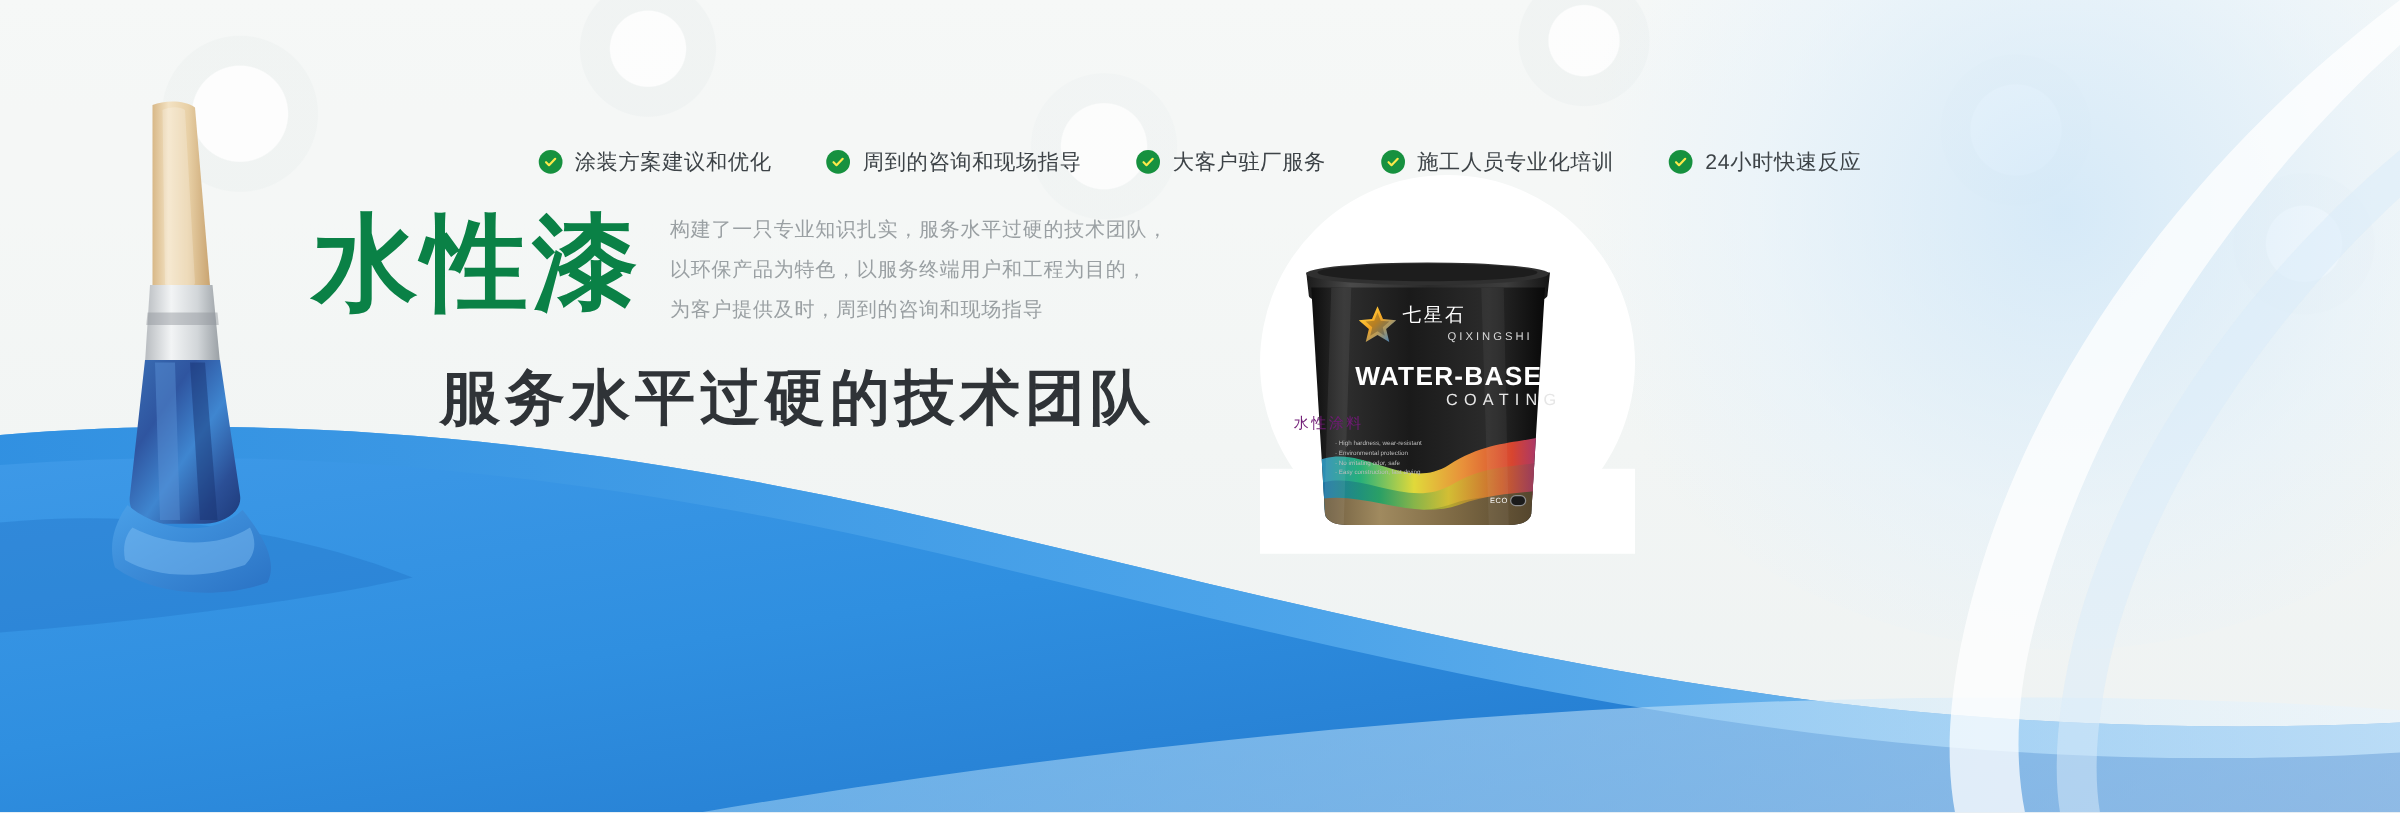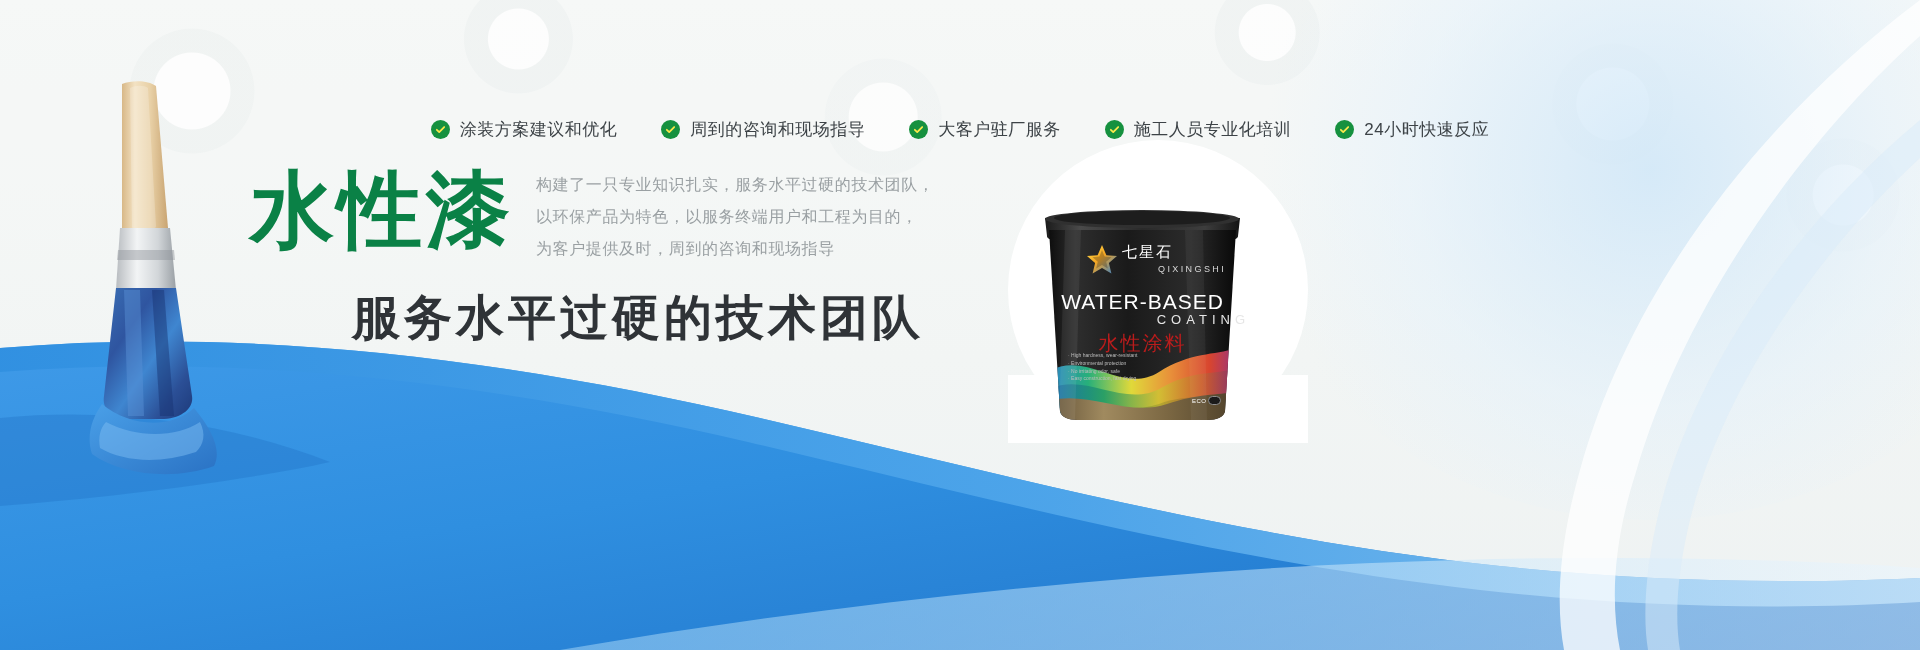--- a/index.html
+++ b/index.html
@@ -101,31 +101,31 @@
   .bucket-brand {
     position:absolute; left:1122px; top:243px;
     color:#ffffff; font-size:15px; font-weight:400; letter-spacing:2px;
     white-space:nowrap;
   }
   .bucket-brand-en {
     position:absolute; left:1122px; top:264px;
     color:#d9d9d9; font-size:9px; letter-spacing:2.4px; white-space:nowrap;margin-left:36px;
   }
   .bucket-title {
-    position:absolute; left:1035px; top:290px; width:215px; text-align:center;
-    color:#ffffff; font-size:21px; font-weight:400; letter-spacing:1px;
+    position:absolute; left:1035px; top:290px; width:215px; text-align:right;
+    color:#ffffff; font-size:21px; font-weight:700; letter-spacing:1px;
     white-space:nowrap;
   }
   .bucket-sub {
     position:absolute; left:1035px; top:312px; width:215px; text-align:right;
     color:#e6e6e6; font-size:13px; letter-spacing:5px; white-space:nowrap;
   }
   .bucket-cn {
-    position:absolute; left:1035px; top:330px; width:215px; text-align:center;
-    color:#b91c1c; font-size:20px; letter-spacing:2px; white-space:nowrap;
+    position:absolute; left:1035px; top:330px; width:215px; 
+    color:#701a75; font-size:12px; letter-spacing:2px; white-space:nowrap;
   }
   .bucket-fine {
     position:absolute; left:1068px; top:352px;
     color:#bdbdbd; font-size:5px; line-height:1.55; white-space:nowrap;
   }
   .eco-badge {
     position:absolute; left:1192px; top:396px;
     display:flex; align-items:center; gap:2px;
   }
   .eco-text { font-size:6px; color:#ffffff; letter-spacing:.4px; }

